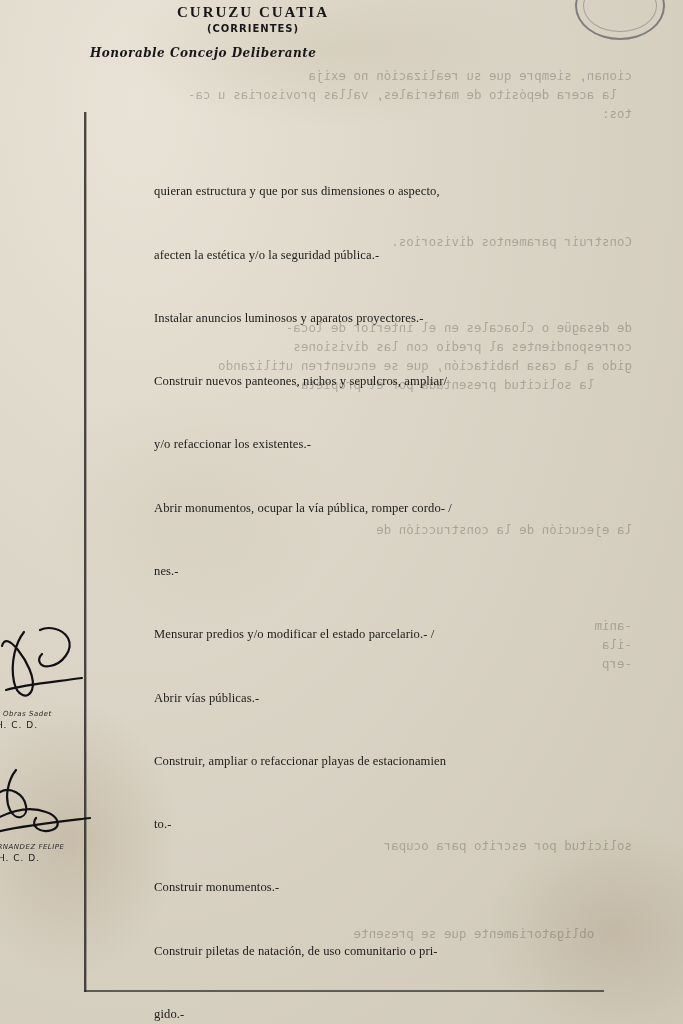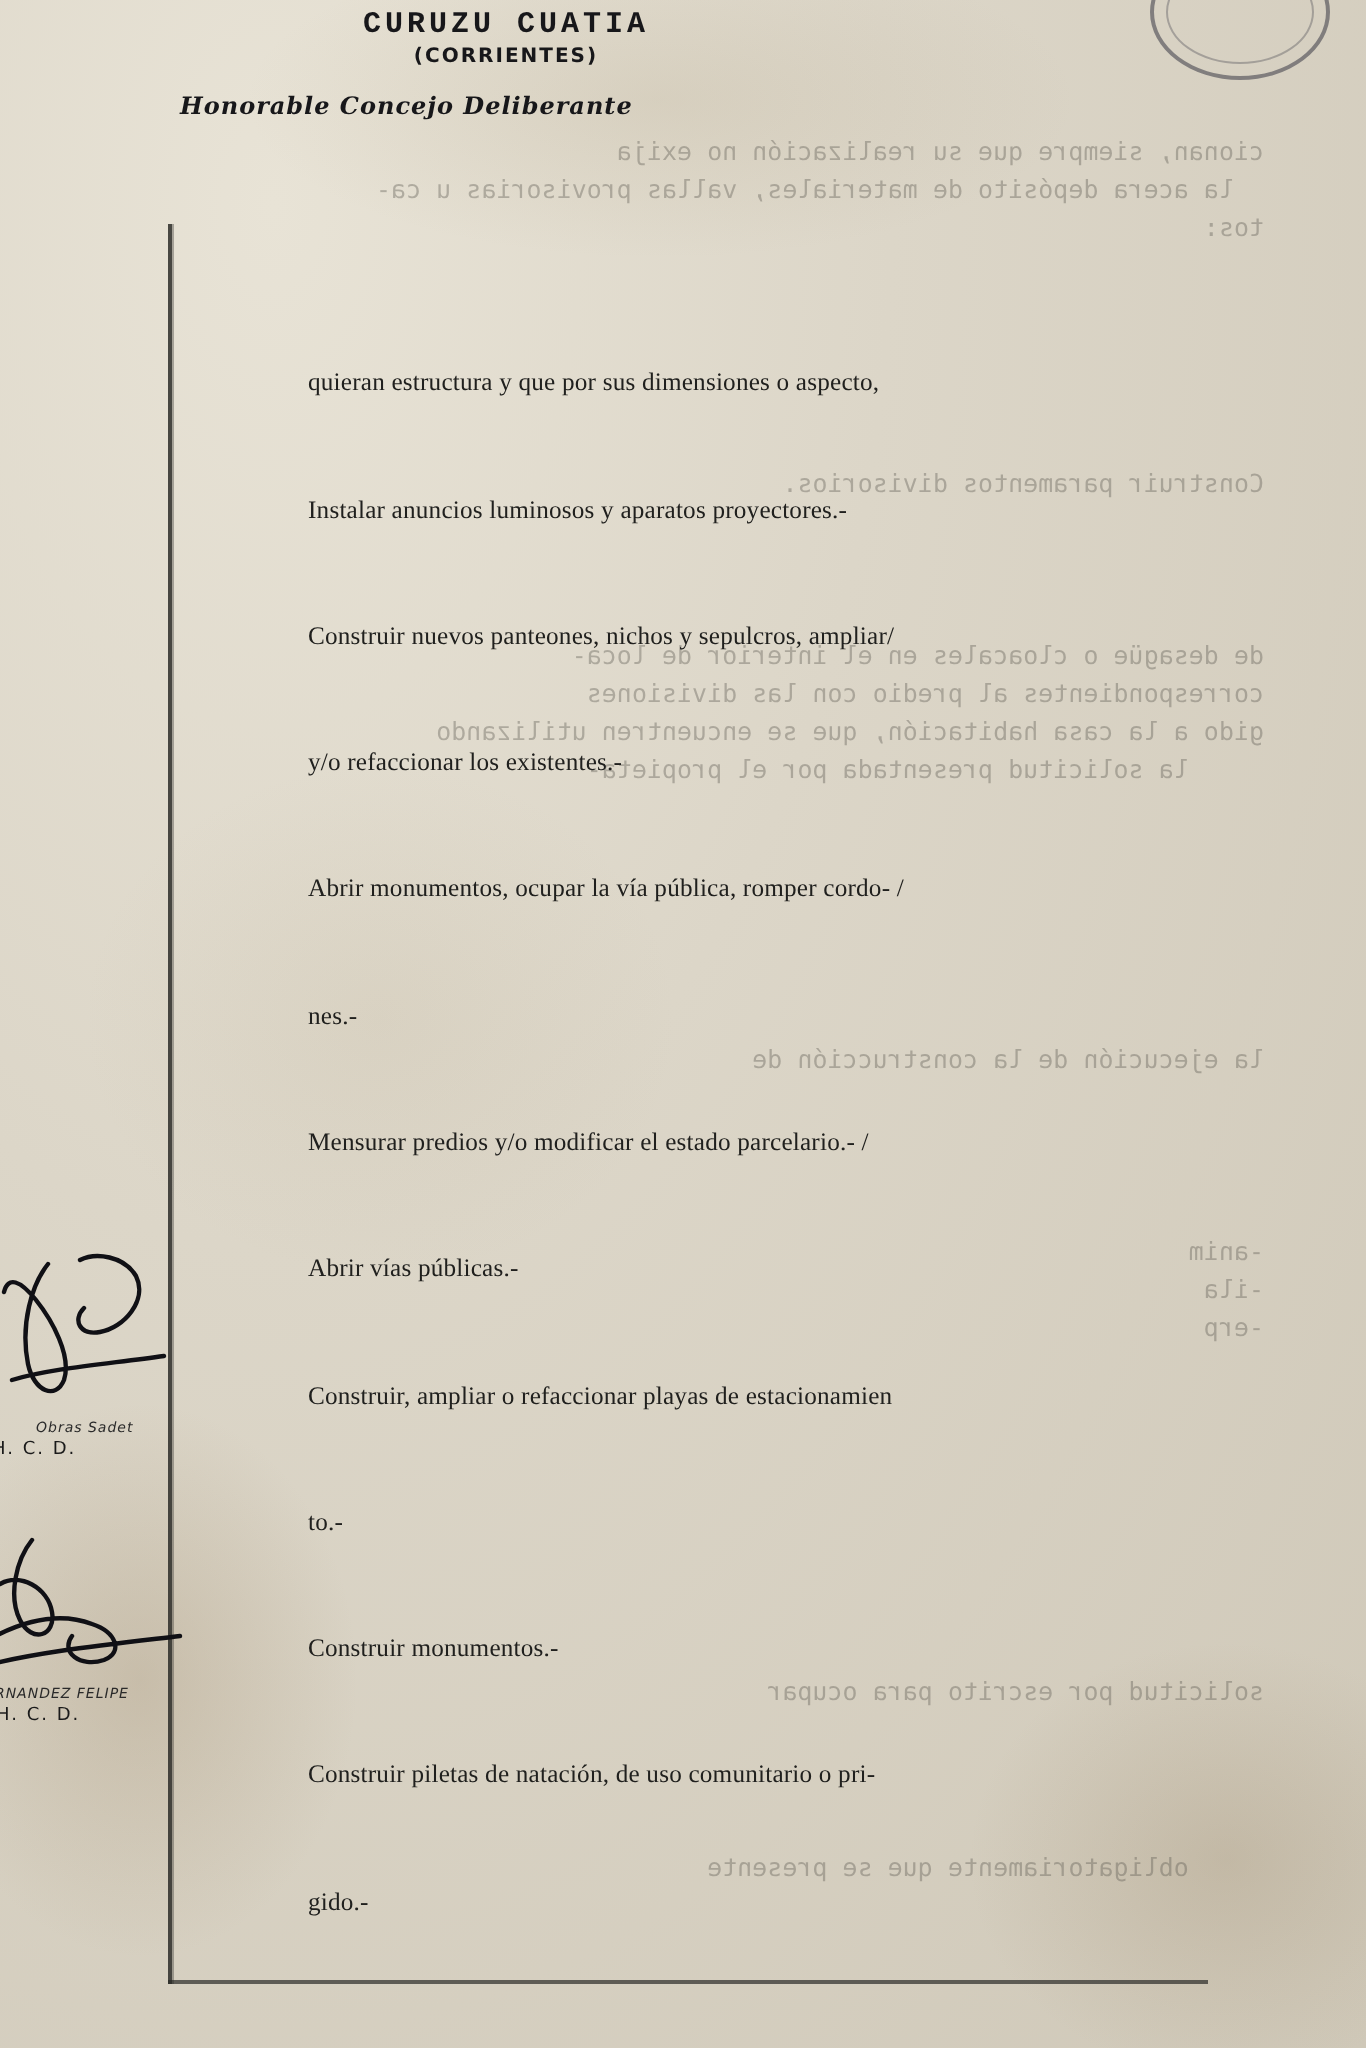--- a/index.html
+++ b/index.html
@@ -61,21 +61,21 @@
   
   .letterhead {
     position: absolute;
     left: 88px;
     top: 4px;
     width: 330px;
     text-align: center;
     color: #17171a;
   }
   .lh-city {
-    font-family: Liberation Mono, monospace;
+    font-family: Liberation Serif, serif;
     font-weight: bold;
     font-size: 15px;
     letter-spacing: 2px;
   }
   .lh-prov {
     font-family: "DejaVu Sans", sans-serif;
     font-weight: bold;
     font-size: 10px;
     letter-spacing: 1px;
     margin-top: 2px;
@@ -212,20 +212,21 @@
   <div class="ghost g4">la ejecución de la construcción de</div>
   <div class="ghost g5">-anim
 -ila
 -erp</div>
   <div class="ghost g6">solicitud por escrito para ocupar</div>
   <div class="ghost g7">     obligatoriamente que se presente</div>
 
   <div class="body-text">
 
     <span class="ln hang">quieran estructura y que por sus dimensiones o aspecto,</span>
+    <span class="ln hang">afecten la estética y/o la seguridad pública.-</span>
     <span class="ln hang">Instalar anuncios luminosos y aparatos proyectores.-</span>
     <span class="ln hang">Construir nuevos panteones, nichos y sepulcros, ampliar/</span>
     <span class="ln hang">y/o refaccionar los existentes.-</span>
     <span class="ln hang">Abrir monumentos, ocupar la vía pública, romper cordo- /</span>
     <span class="ln hang">nes.-</span>
     <span class="ln hang">Mensurar predios y/o modificar el estado parcelario.- /</span>
     <span class="ln hang">Abrir vías públicas.-</span>
     <span class="ln hang">Construir, ampliar o refaccionar playas de estacionamien</span>
     <span class="ln hang">to.-</span>
     <span class="ln hang">Construir monumentos.-</span>
@@ -263,21 +264,21 @@
     
     
   </div>
 
   <div class="sig sig1">
     <svg width="110" height="100" viewBox="0 0 110 100">
       <path d="M28 12 C20 22, 14 42, 18 62 C21 76, 32 80, 36 70 C40 58, 30 40, 22 30 C14 20, 8 18, 6 26
                M44 10 C52 6, 66 8, 72 18 C78 30, 66 44, 54 46 C44 48, 40 40, 46 34
                M10 70 C30 64, 58 62, 86 58" fill="none" stroke="#101015" stroke-width="2.2" stroke-linecap="round"></path>
     </svg>
-    <div class="sig-name" style="margin-left:22px;margin-top:-10px">Obras Sadet</div>
+    <div class="sig-name" style="margin-left:7px;margin-top:-10px">Obras Sadet</div>
     <div class="sig-label" style="margin-left:0px;margin-top:2px">H. C. D.</div>
   </div>
 
   <div class="sig sig2">
     <svg width="120" height="95" viewBox="0 0 120 95">
       <path d="M30 10 C22 20, 18 38, 24 50 C30 62, 42 58, 40 46 C38 34, 24 26, 14 32
                M8 60 C26 50, 44 46, 60 52 C72 56, 76 66, 66 70 C54 74, 44 66, 50 58
                M2 74 C30 66, 70 62, 104 58" fill="none" stroke="#101015" stroke-width="2.2" stroke-linecap="round"></path>
     </svg>
     <div class="sig-name" style="margin-left:2px;margin-top:-12px">FERNANDEZ FELIPE</div>

